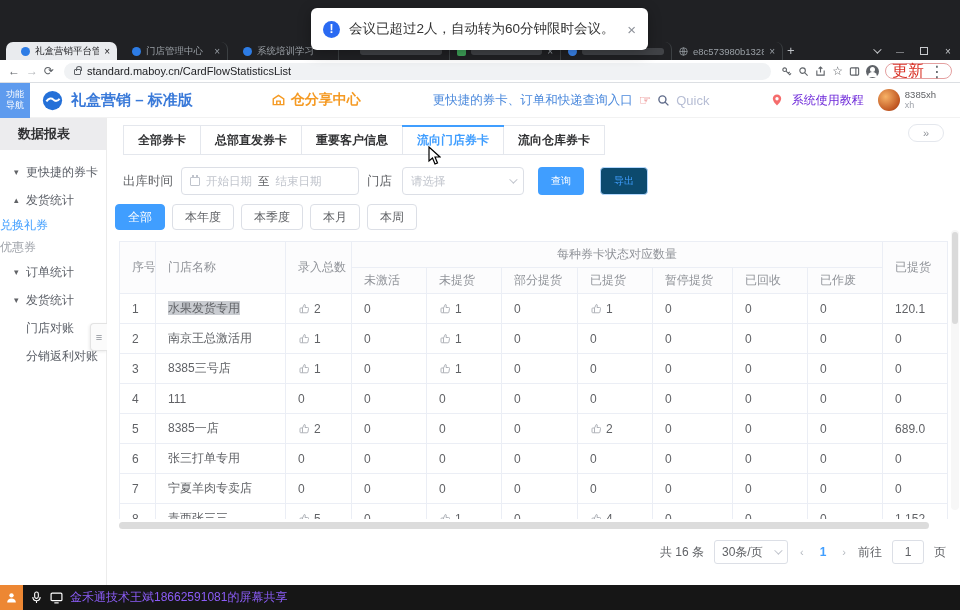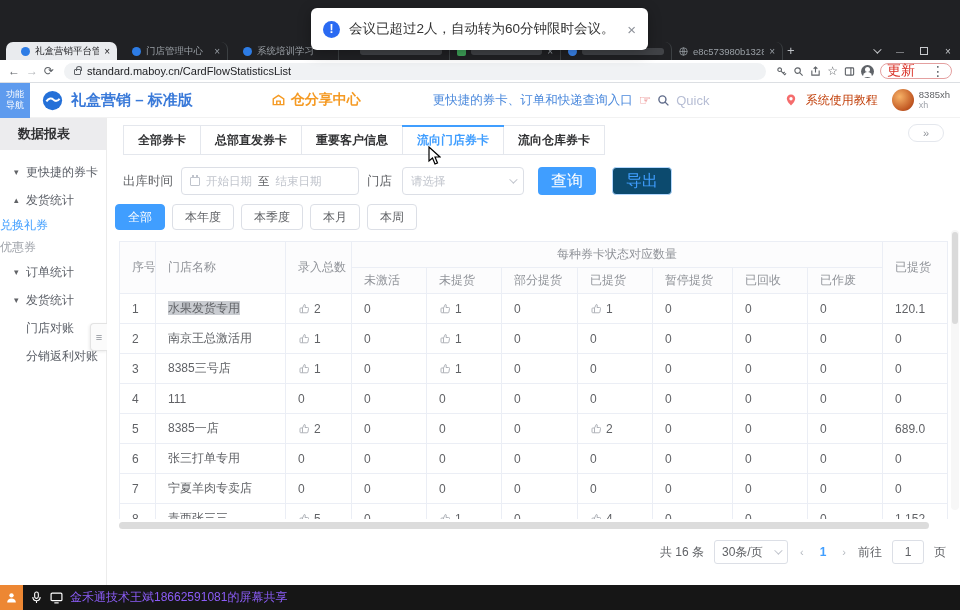--- a/index.html
+++ b/index.html
@@ -36,35 +36,35 @@
   .nav-ic.dim{color:#b3b6ba;}
   .omnibox{flex:1;height:17px;background:#f0f2f4;border-radius:9px;display:flex;align-items:center;gap:6px;padding:0 10px;margin:0 4px;text-align:right;}
   .lock{width:7px;height:6px;border:1.2px solid #5f6368;border-radius:1px;position:relative;margin-top:2px;}
   .lock:before{content:"";position:absolute;top:-4px;left:0.5px;width:4px;height:4px;border:1.2px solid #5f6368;border-bottom:none;border-radius:3px 3px 0 0;}
   .url{font-size:11px;color:#202124;}
   .tool-ic{color:#5f6368;font-size:11px;line-height:1;}
   .tool-ic svg{display:block;}
   .avatar-mini{width:13px;height:13px;border-radius:50%;background:#5f6368;position:relative;}
   .avatar-mini:before{content:"";position:absolute;top:2px;left:4px;width:5px;height:5px;border-radius:50%;background:#fff;}
   .avatar-mini:after{content:"";position:absolute;bottom:1px;left:2px;width:9px;height:5px;border-radius:5px 5px 0 0;background:#fff;}
-  .update-pill{border:1px solid #e4a0a0;color:#d93025;border-radius:9px;height:16px;display:flex;align-items:center;gap:16px;padding:0 6px;font-size:14px;}
+  .update-pill{border:1px solid #e4a0a0;color:#d93025;border-radius:9px;height:16px;display:flex;align-items:center;gap:5px;padding:0 6px;font-size:16px;}
   .update-pill .dots{color:#5f6368;}
 
   
   .app-header{position:absolute;top:83px;left:0;right:0;height:35px;background:#fff;display:flex;align-items:center;border-bottom:1px solid #f2f2f2;}
   .nav-toggle{width:30px;height:35px;background:#5e9bee;color:#fff;font-size:9px;line-height:11px;display:flex;flex-direction:column;align-items:center;justify-content:center;flex:none;}
   .logo{width:21px;height:21px;margin-left:12px;flex:none;}
   .brand{margin-left:8px;font-size:15px;font-weight:bold;color:#3a7ad9;white-space:nowrap;}
   .share-center{margin-left:78px;display:flex;align-items:center;gap:5px;color:#f59a23;font-weight:bold;font-size:14px;white-space:nowrap;}
   .quick-entry{margin-left:72px;display:flex;align-items:center;gap:6px;white-space:nowrap;}
   .quick-entry .entry-text{color:#4b89dc;font-size:12.5px;}
   .hand{color:#e25d5d;font-size:14px;}
   .quick-label{color:#b6bdd4;font-size:13px;}
-  .tutorial{margin-left:auto;display:flex;align-items:center;gap:10px;color:#c2410c;font-size:12px;white-space:nowrap;}
-  .userbox{display:flex;align-items:center;gap:5px;margin:0 10px 0 14px;}
+  .tutorial{margin-left:auto;display:flex;align-items:center;gap:10px;color:#6d28d9;font-size:12px;white-space:nowrap;}
+  .userbox{display:flex;align-items:center;gap:5px;margin:0 24px 0 14px;}
   .avatar-img{width:22px;height:22px;border-radius:50%;background:radial-gradient(circle at 35% 35%,#f7b267,#c05621 70%,#7b341e);flex:none;}
   .user-names{display:flex;flex-direction:column;line-height:10px;}
   .user-name{font-size:9.5px;color:#606266;}
   .user-sub{font-size:9px;color:#a0a4ab;}
 
   
   .sidebar{position:absolute;top:118px;left:0;width:107px;bottom:25px;background:#fff;border-right:1px solid #ececec;}
   .sb-title{height:32px;background:#ececee;display:flex;align-items:center;padding-left:18px;font-size:13px;font-weight:bold;color:#303133;}
   .sb-menu{padding-top:8px;}
   .s-item{height:28px;display:flex;align-items:center;padding-left:14px;font-size:12px;color:#5a5e66;}
@@ -88,21 +88,21 @@
 
   .filters{display:flex;align-items:center;margin:12px 0 0 16px;gap:8px;}
   .f-label{font-size:12.5px;color:#606266;white-space:nowrap;}
   .date-box{width:178px;height:28px;border:1px solid #dcdfe6;border-radius:4px;display:flex;align-items:center;padding:0 8px;gap:6px;}
   .cal-ic{width:10px;height:9px;border:1.2px solid #c0c4cc;border-radius:1px;position:relative;margin-top:1px;flex:none;}
   .cal-ic:before{content:"";position:absolute;top:-3px;left:1px;width:2px;height:2px;background:#c0c4cc;box-shadow:4px 0 0 #c0c4cc;}
   .ph{font-size:11.5px;color:#c0c4cc;white-space:nowrap;}
   .date-sep{font-size:11.5px;color:#606266;}
   .select-box{width:122px;height:28px;border:1px solid #dcdfe6;border-radius:4px;display:flex;align-items:center;justify-content:space-between;padding:0 8px;margin-left:2px;}
   .chev-down{width:6px;height:6px;border-right:1.3px solid #c0c4cc;border-bottom:1.3px solid #c0c4cc;transform:rotate(45deg) translateY(-2px);}
-  .btn{height:28px;border-radius:4px;font-size:16px;display:flex;align-items:center;justify-content:center;padding:0 13px;white-space:nowrap;}
+  .btn{height:28px;border-radius:4px;font-size:10px;display:flex;align-items:center;justify-content:center;padding:0 13px;white-space:nowrap;}
   .btn.primary{background:#409eff;color:#fff;margin-left:6px;}
   .btn.plain{background:#0c4a6e;border:1px solid #b3d8ff;color:#409eff;margin-left:8px;}
 
   .quick-filters{display:flex;align-items:center;margin:9px 0 0 8px;gap:7px;}
   .qbtn{height:26px;border-radius:4px;border:1px solid #dcdfe6;background:#fff;color:#606266;font-size:12px;display:flex;align-items:center;padding:0 12px;white-space:nowrap;}
   .qbtn.active{background:#409eff;border-color:#409eff;color:#fff;}
 
   .table-wrap{position:relative;margin:11px 0 0 12px;height:278px;overflow:hidden;}
   table.stats{border-collapse:collapse;table-layout:fixed;width:828px;}
   table.stats th,table.stats td{border:1px solid #ebeef5;font-weight:normal;overflow:hidden;white-space:nowrap;}

